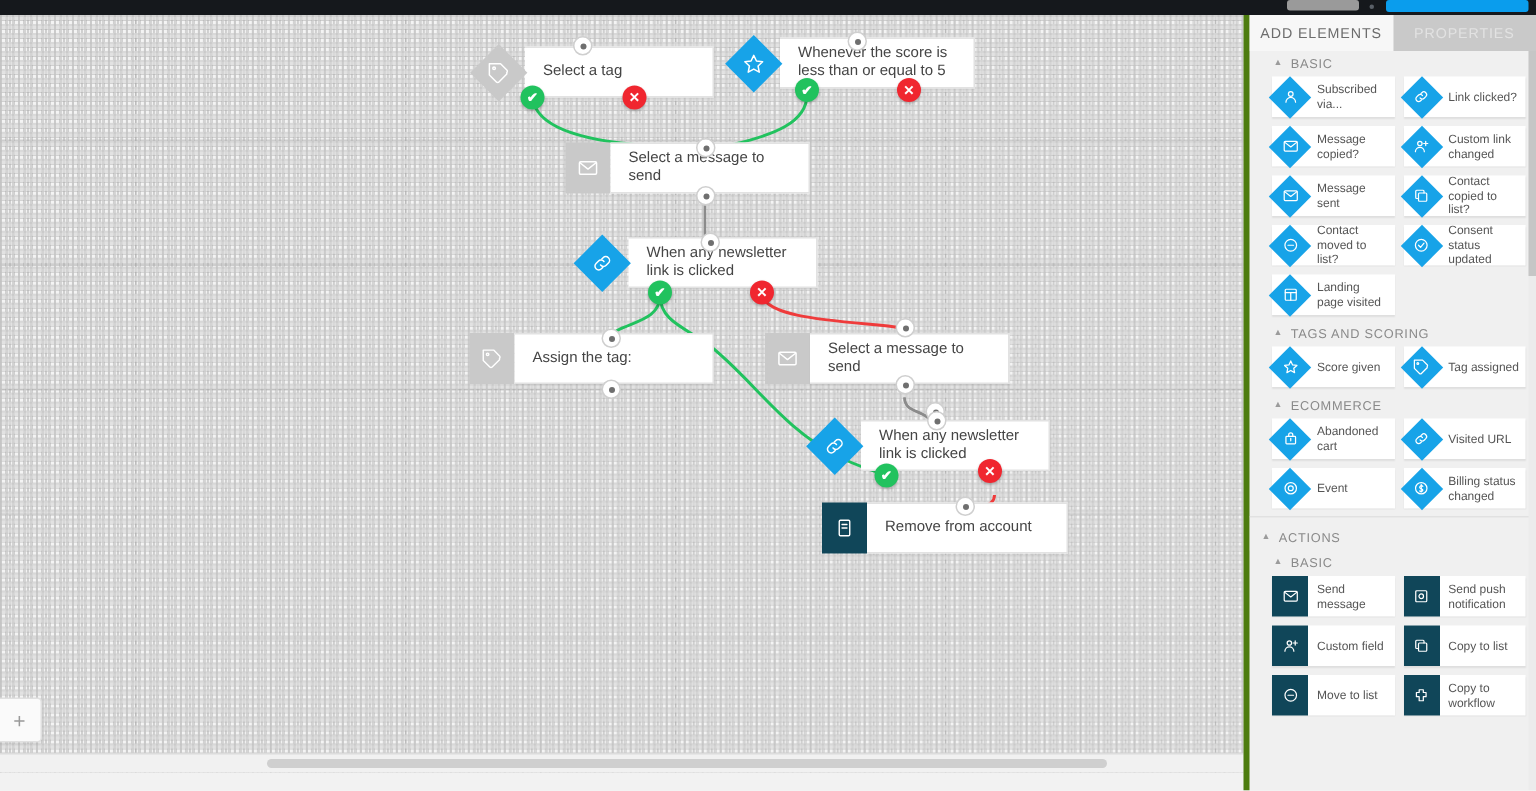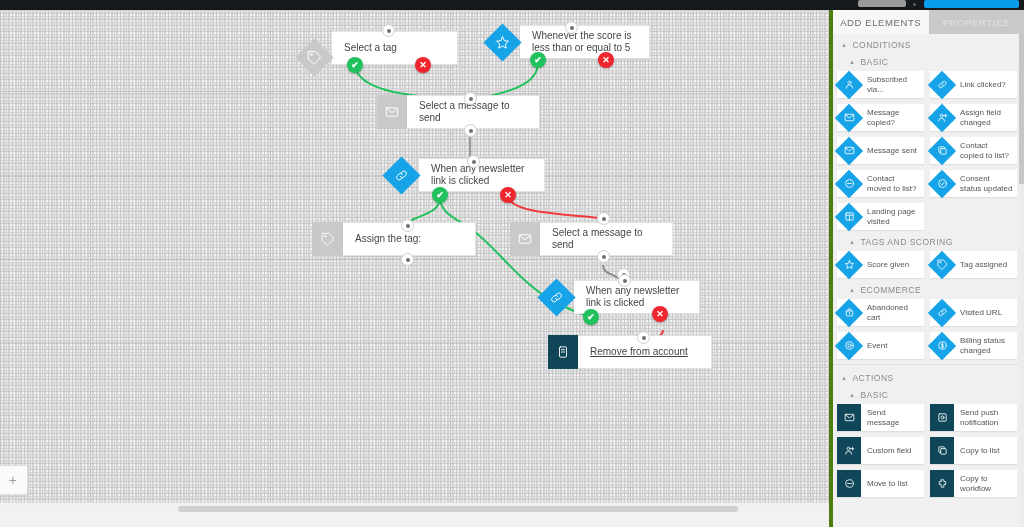--- a/index.html
+++ b/index.html
@@ -166,21 +166,21 @@
     background:#f0f0f0;
   }
   .section-head.big{border-top:1px solid #e1e1e1;margin-top:1px;padding-top:8px;}
   .caret{font-size:6px;color:#9b9b9b;line-height:1;}
   .sub-head{
     padding:3px 10px 4px 16px;font-size:8.5px;letter-spacing:.5px;
     color:#8a8a8a;display:flex;align-items:center;gap:5px;
   }
   .grid{
     display:grid;grid-template-columns:1fr 1fr;gap:6px 6px;
-    padding:0 7px 4px 4px;
+    padding:0 7px 4px 15px;
   }
   .card{
     background:#fff;height:27px;display:flex;align-items:center;
     box-shadow:0 1px 1px rgba(0,0,0,.07);
     position:relative;
   }
   .card .cdia{
     position:relative;width:24px;min-width:24px;height:27px;
     display:flex;align-items:center;justify-content:center;
   }
@@ -230,21 +230,21 @@
       <path d="M440,187 C440,203 455,208 470,218 C500,240 520,275 560,295 C575,302 585,305 592,307" fill="none" stroke="#21c25e" stroke-width="2"></path>
 
       <path d="M508,187 C512,200 545,203 578,206 C592,207 598,208 603,209" fill="none" stroke="#ef3b3b" stroke-width="2"></path>
 
       <path d="M603,255 C603,265 616,264 620,270 C624,276 623,282 623,268" fill="none" stroke="#8b8b8b" stroke-width="1.6"></path>
       <path d="M603,255 C603,264 612,263 618,268 C623,272 623,272 623,270" fill="none" stroke="#8b8b8b" stroke-width="1.6"></path>
 
       <path d="M663,320 C663,328 652,327 649,333 C646,339 653,340 658,345" fill="none" stroke="#ef3b3b" stroke-width="2"></path>
     </svg>
 
-    <div class="node" style="left:296px;top:21px;align-items:flex-end;">
+    <div class="node" style="left:314px;top:21px;">
       <div class="dia gray">
         <div class="shape"></div>
         <svg class="glyph" width="15" height="15" viewBox="0 0 24 24" fill="none" stroke="#ffffff" stroke-width="1.6" stroke-linecap="round" stroke-linejoin="round">
           <path d="M20.6 13.4 12.2 21.8a1.9 1.9 0 0 1-2.7 0L2 14.3V2.4h11.9l6.7 6.7a1.9 1.9 0 0 1 0 2.7z"></path>
           <circle cx="7" cy="7.2" r="1.4"></circle>
         </svg>
       </div>
       <div class="body" style="width:126px;height:34px;">Select a tag</div>
     </div>
     <div class="handle" style="left:382px;top:14px;"></div>
@@ -330,21 +330,21 @@
     <div class="badge no" style="left:652px;top:296px;">✕</div>
 
     <div class="node" style="left:548px;top:325px;">
       <div class="sq dark" style="height:34px;">
         <svg width="14" height="14" viewBox="0 0 24 24" fill="none" stroke="#ffffff" stroke-width="1.6" stroke-linecap="round" stroke-linejoin="round">
           <rect x="6" y="3.2" width="12" height="17.6" rx="1.4"></rect>
           <line x1="9.2" y1="8" x2="14.8" y2="8"></line>
           <line x1="9.2" y1="12" x2="14.8" y2="12"></line>
         </svg>
       </div>
-      <div class="body" style="width:134px;height:34px;text-decoration:underline;">Remove from account</div>
+      <div class="body" style="width:134px;height:34px;">Remove from account</div>
     </div>
     <div class="handle" style="left:637px;top:321px;"></div>
 
     <div class="zoomctl">
 
       <div class="plus">+</div>
     </div>
 
     <div class="canvas-bottom-shade"></div>
     <div class="hscroll">
@@ -354,24 +354,20 @@
 
   <div class="panel">
 
     <div class="tabs">
       <div class="tab">ADD ELEMENTS</div>
       <div class="tab inactive">PROPERTIES</div>
     </div>
 
     <div class="panel-scroll">
 
-      <div class="section-head">
-        <span class="caret">▲</span>
-        <span>CONDITIONS</span>
-      </div>
 
       <div class="sub-head">
         <span class="caret">▲</span>
         <span>BASIC</span>
       </div>
       <div class="grid">
         <div class="card">
           <div class="cdia">
               <div class="shape"></div>
             <svg class="glyph" width="11" height="11" viewBox="0 0 24 24" fill="none" stroke="#fff" stroke-width="1.8" stroke-linecap="round" stroke-linejoin="round">
@@ -404,21 +400,21 @@
         <div class="card">
           <div class="cdia">
               <div class="shape"></div>
             <svg class="glyph" width="11" height="11" viewBox="0 0 24 24" fill="none" stroke="#fff" stroke-width="1.8" stroke-linecap="round" stroke-linejoin="round">
                 <circle cx="10" cy="8" r="3.2"></circle>
                 <path d="M3.5 20a6.5 6.5 0 0 1 13 0"></path>
                 <line x1="18.5" y1="5" x2="18.5" y2="11"></line>
                 <line x1="15.5" y1="8" x2="21.5" y2="8"></line>
               </svg>
             </div>
-          <div class="lbl">Assign field changed</div>
+          <div class="lbl">Custom link changed</div>
         </div>
         <div class="card">
           <div class="cdia">
               <div class="shape"></div>
             <svg class="glyph" width="11" height="11" viewBox="0 0 24 24" fill="none" stroke="#fff" stroke-width="1.8" stroke-linecap="round" stroke-linejoin="round">
                 <rect x="2.5" y="5" width="19" height="14" rx="1.4"></rect>
                 <polyline points="3,6 12,13 21,6"></polyline>
               </svg>
             </div>
           <div class="lbl">Message sent</div>

